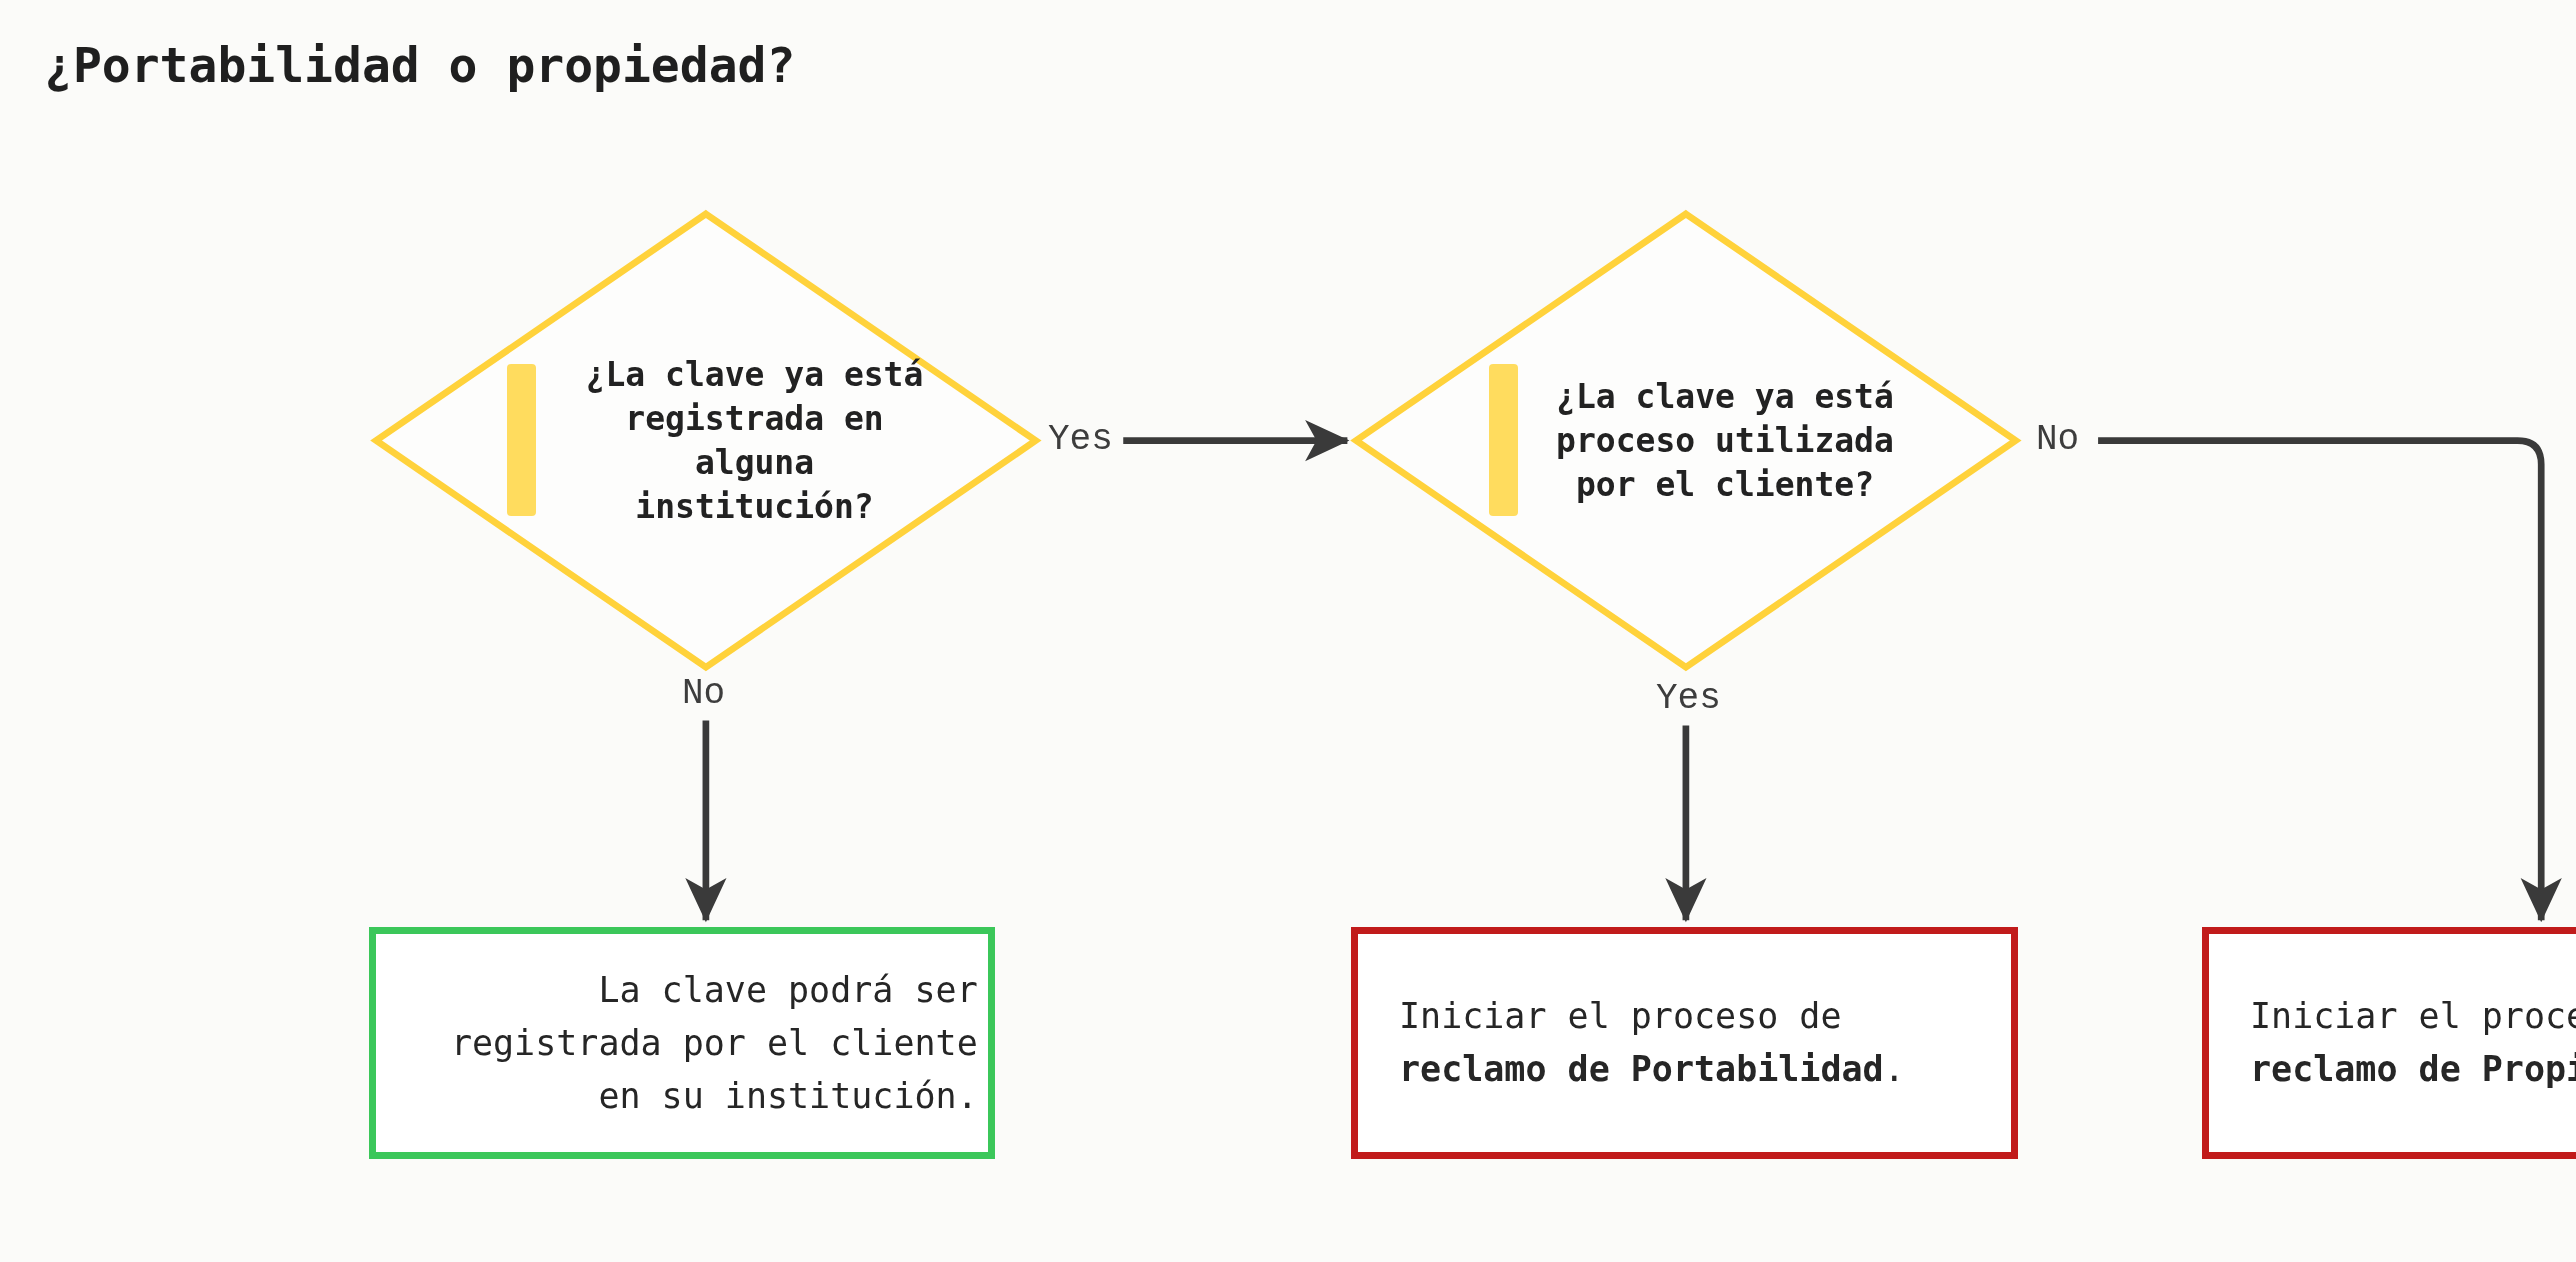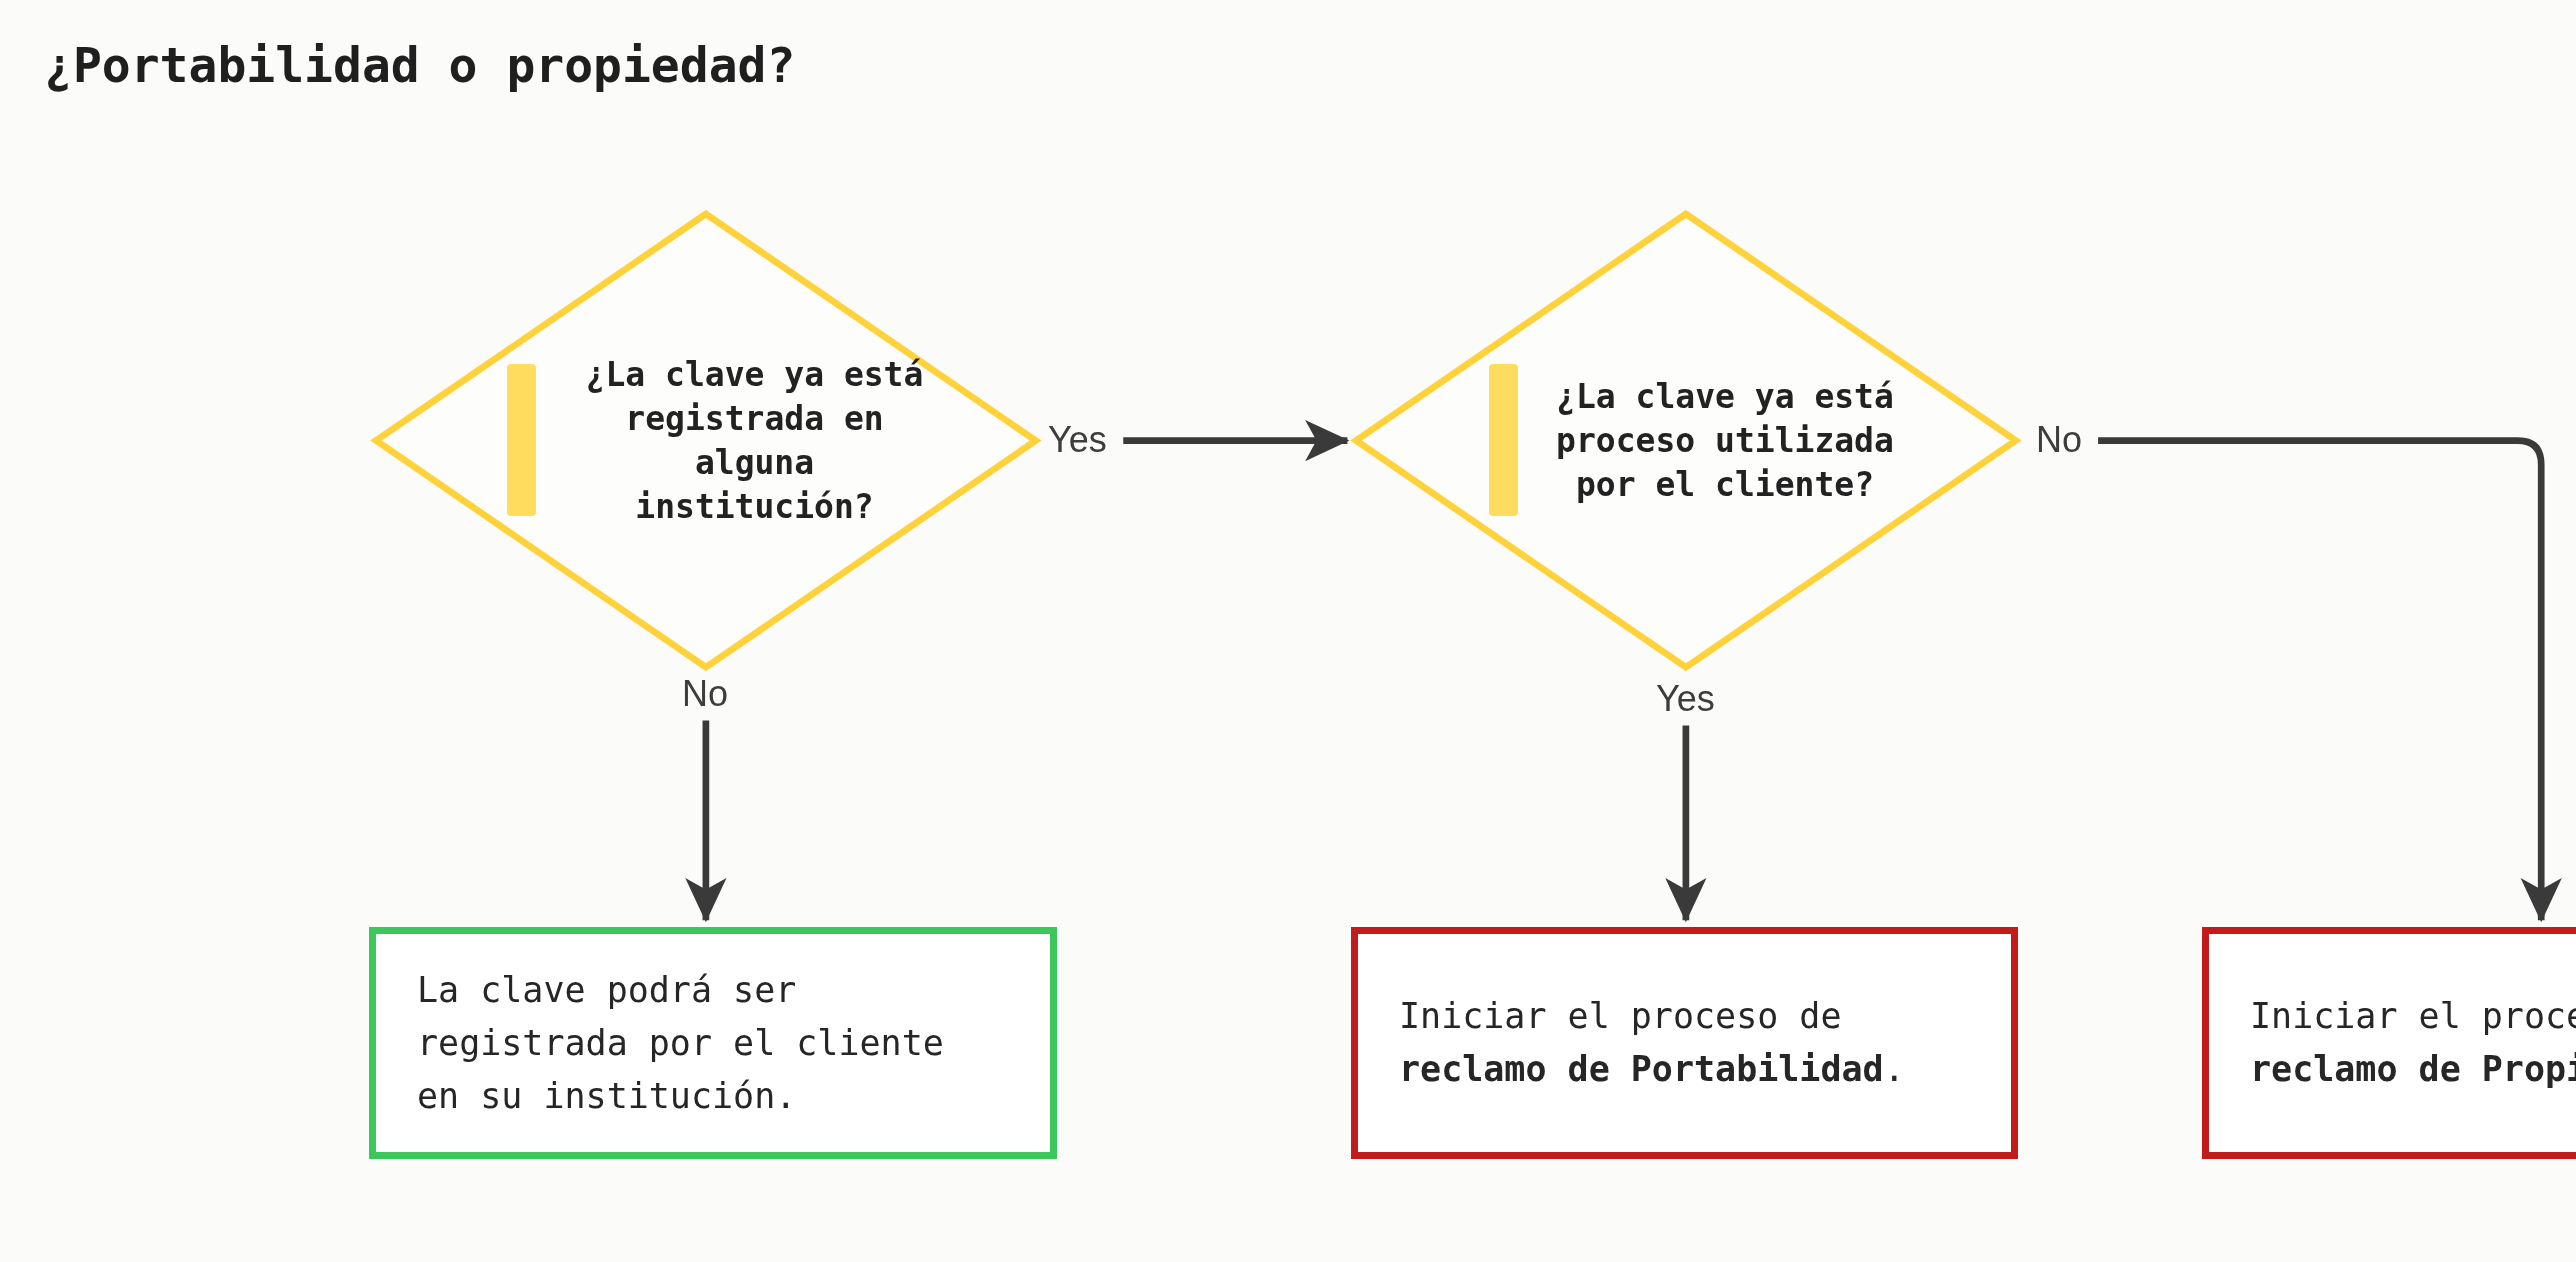--- a/index.html
+++ b/index.html
@@ -46,21 +46,21 @@
     width: 29px;
     height: 152px;
     top: 364px;
     background: #FFDC5E;
     border-radius: 4.1px;
   }
   .accent-bar.b1 { left: 507px; }
   .accent-bar.b2 { left: 1489px; }
   .edge-label {
     position: absolute;
-    font-family: Liberation Sans, sans-serif;
+    font-family: Liberation Mono, monospace;
     font-size: 36px;
     line-height: 46px;
     color: #3D3D3D;
     white-space: nowrap;
   }
   .edge-label.yes1 { left: 1048px; top: 417px; }
   .edge-label.no1  { left: 682px; top: 671px; }
   .edge-label.yes2 { left: 1656px; top: 676px; }
   .edge-label.no2  { left: 2036px; top: 417px; }
   .outcome-box {
@@ -73,22 +73,23 @@
     flex-direction: column;
     justify-content: center;
     padding-left: 41px;
     padding-right: 10.3px;
     font-size: 35px;
     line-height: 53px;
     color: #262626;
   }
   .outcome-box.success {
     left: 369px;
-    width: 688px;
+    width: 626px;
     border: 7.2px solid #3BC75A;
+    align-items: flex-end;
   }
   .outcome-box.claim1 {
     left: 1351px;
     width: 667px;
     border: 7.2px solid #C11B1B;
   }
   .outcome-box.claim2 {
     left: 2202px;
     width: 665px;
     border: 7.2px solid #C11B1B;

